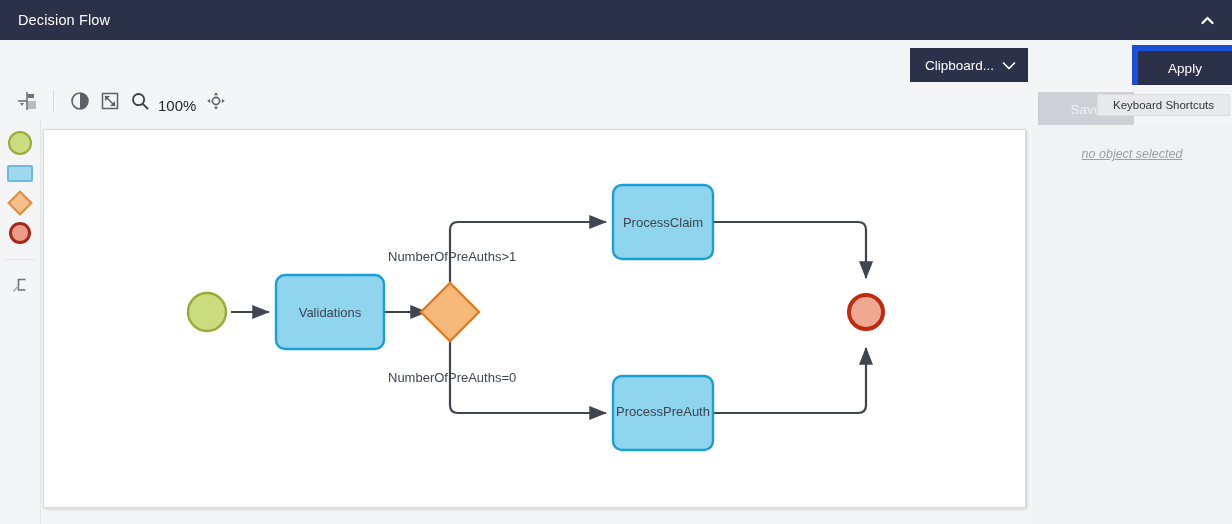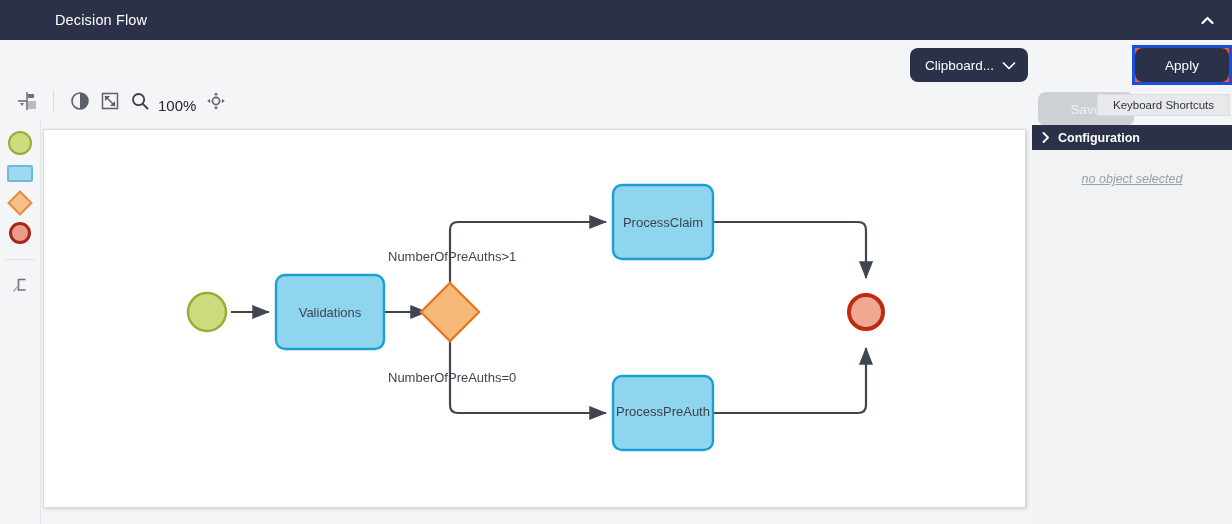--- a/index.html
+++ b/index.html
@@ -7,49 +7,49 @@
     width: 1232px; height: 524px;
     font-family: "Liberation Sans", sans-serif;
     background: #f4f5f7;
     overflow: hidden;
   }
   #app { position: relative; width: 1232px; height: 524px; background: #f4f5f7; }
 
   
   .titlebar {
     position: absolute; left: 0; top: 0; width: 1232px; height: 40px;
-    background: #2b3149; display: flex; align-items: center; padding-left: 37px;
+    background: #2b3149; display: flex; align-items: center;
   }
   .titlebar-text {
     color: #ffffff; font-size: 14.5px; margin-left: 18px; letter-spacing: .15px;
   }
   .titlebar-collapse {
     position: absolute; right: 14px; top: 10px; width: 22px; height: 20px;
     display: flex; align-items: center; justify-content: center; cursor: pointer;
   }
 
   
   .actions { position: absolute; right: 0; top: 48px; height: 34px; }
   .btn {
     position: absolute; top: 0; height: 34px;
     border: none; font-family: "Liberation Sans", sans-serif;
-    font-size: 13.5px; cursor: pointer; border-radius: 8px;
+    font-size: 13.5px; cursor: pointer; border-radius: 0;
     display: flex; align-items: center; justify-content: center;
   }
   .btn-clipboard {
     right: 204px; width: 118px; background: #2b3149; color: #ffffff;
     justify-content: flex-start; padding-left: 15px;
   }
   .clip-caret { position: absolute; right: 12px; top: 11px; }
   .btn-save {
     right: 98px; width: 96px; background: #cdd0d5; color: #eef0f2; cursor: default; margin-top: 44px;
   }
   .apply-wrap {
     position: absolute; right: 0px; top: -3px; width: 100px; height: 40px;
-    border: 3px solid #1d4ed8; background: #f4563c;
+    border: 6px solid #1d4ed8; background: #f4563c;
   }
   .btn-apply {
     position: absolute; left: 0; top: 0; width: 94px; height: 34px;
     background: #2b3149; color: #ffffff;
   }
 
   .kbd-shortcuts {
     position: absolute; right: 2px; top: 94px; height: 22px;
     background: #e8e9eb; color: #2f3440; font-size: 11.5px;
     display: flex; align-items: center; padding: 0 15px;
@@ -265,24 +265,16 @@
       <text class="node-label" x="619" y="97" text-anchor="middle">ProcessClaim</text>
 
       <rect x="569" y="246" width="100" height="74" rx="9" ry="9" fill="#8fd5ee" stroke="#1a9fd4" stroke-width="2.4"></rect>
       <text class="node-label" x="619" y="286" text-anchor="middle">ProcessPreAuth</text>
 
       <circle cx="822" cy="182" r="17" fill="#f1a893" stroke="#c02a10" stroke-width="4"></circle>
     </svg>
   </div>
 
   <div class="config">
-    <div class="config-header">
-      <span class="chev">
-        <svg width="8" height="11" viewBox="0 0 8 11">
-          <path d="M1.5 1 L6 5.5 L1.5 10" stroke="#ffffff" stroke-width="1.8" fill="none" stroke-linecap="round" stroke-linejoin="round"></path>
-        </svg>
-      </span>
-      <span>Configuration</span>
-    </div>
     <div class="config-empty">no object selected</div>
   </div>
 
 </div>
 
 </body></html>

